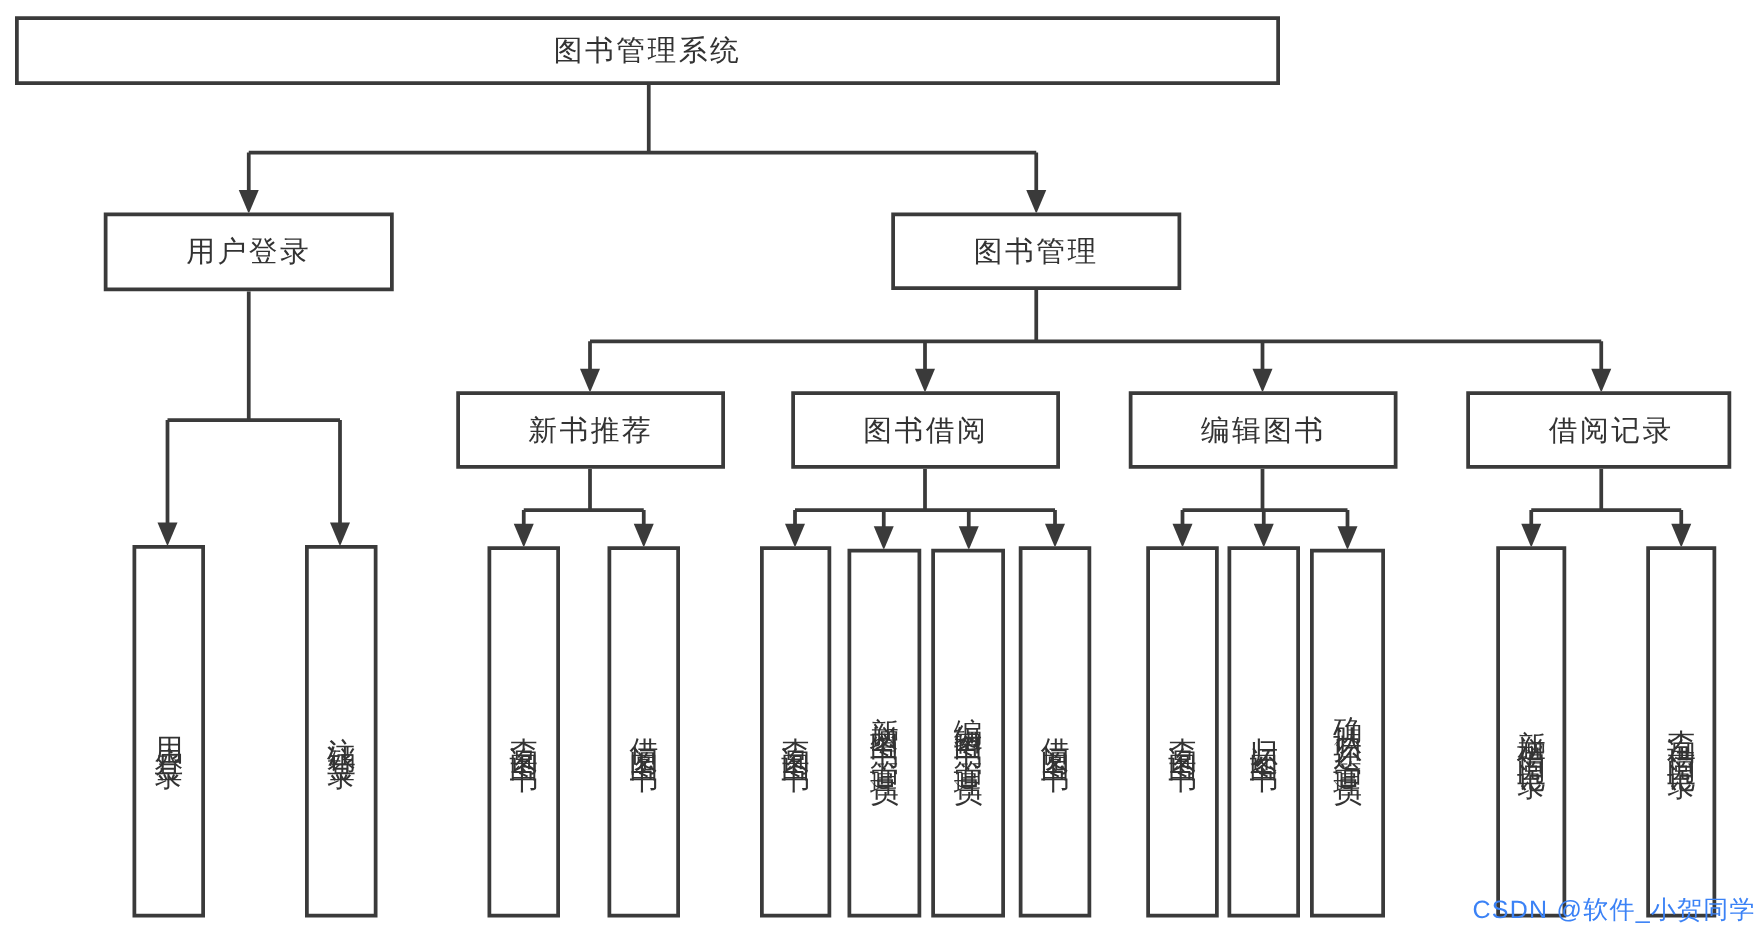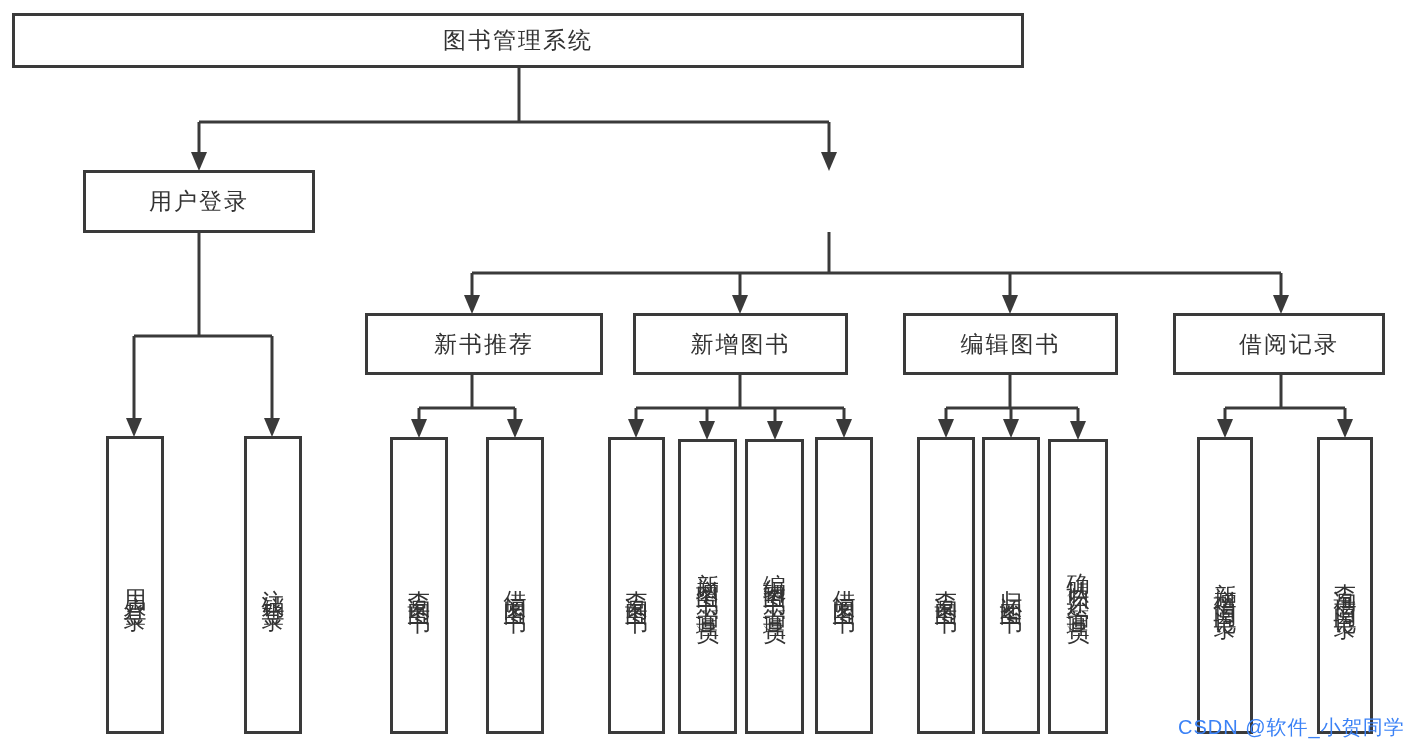--- a/index.html
+++ b/index.html
@@ -55,21 +55,21 @@
     z-index: 5;
     font-size: 20px;
     letter-spacing: 1px;
     color: #3b82f6;
     white-space: nowrap;
   }
   
   #n-root   { left: 12px;   top: 13px;  width: 1012px; height: 55px; }
   #n-l2-0   { left: 83px;   top: 170px; width: 232px;  height: 63px; }
   #n-l2-1   { left: 713px;  top: 170px; width: 232px;  height: 62px; }
-  #n-l3-0   { left: 365px;  top: 313px; width: 238px;  height: 62px; }
+  #n-l3-0   { left: 365px;  top: 313px; width: 215px;  height: 62px; }
   #n-l3-1   { left: 633px;  top: 313px; width: 215px;  height: 62px; }
   #n-l3-2   { left: 903px;  top: 313px; width: 215px;  height: 62px; }
   #n-l3-3   { left: 1173px; top: 313px; width: 212px;  height: 62px; padding-left: 20px; }
   #n-leaf-0  { left: 106px;  top: 436px; width: 58px; height: 298px; }
   #n-leaf-1  { left: 244px;  top: 436px; width: 58px; height: 298px; }
   #n-leaf-2  { left: 390px;  top: 437px; width: 58px; height: 297px; }
   #n-leaf-3  { left: 486px;  top: 437px; width: 58px; height: 297px; }
   #n-leaf-4  { left: 608px;  top: 437px; width: 57px; height: 297px; }
   #n-leaf-5  { left: 678px;  top: 439px; width: 59px; height: 295px; }
   #n-leaf-6  { left: 745px;  top: 439px; width: 59px; height: 295px; }
@@ -152,26 +152,29 @@
     </g>
   </svg>
 
   <div class="node hbox" id="n-root">
     <span>图书管理系统</span>
   </div>
 
   <div class="node hbox" id="n-l2-0">
     <span>用户登录</span>
   </div>
+  <div class="node hbox" id="n-l2-1">
+    <span>图书管理</span>
+  </div>
 
   <div class="node hbox" id="n-l3-0">
     <span>新书推荐</span>
   </div>
   <div class="node hbox" id="n-l3-1">
-    <span>新增图书</span>
+    <span>图书借阅</span>
   </div>
   <div class="node hbox" id="n-l3-2">
     <span>编辑图书</span>
   </div>
   <div class="node hbox" id="n-l3-3">
     <span>借阅记录</span>
   </div>
 
   <div class="node vbox" id="n-leaf-0">
     <span class="vtext">用户登录</span>

